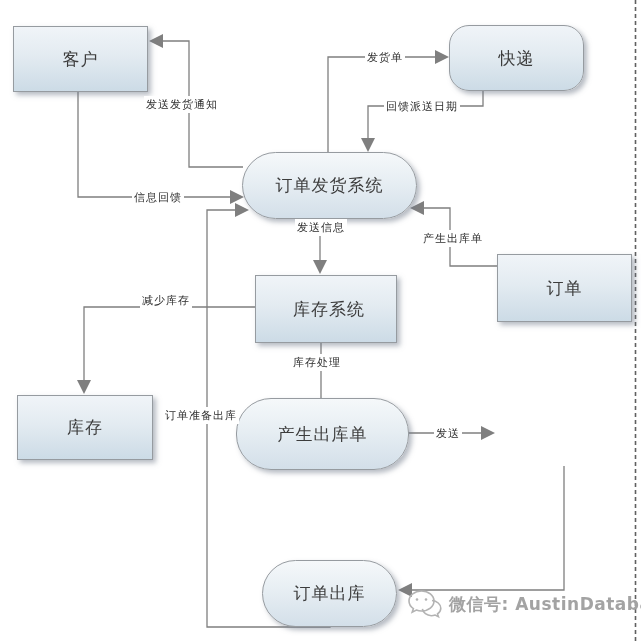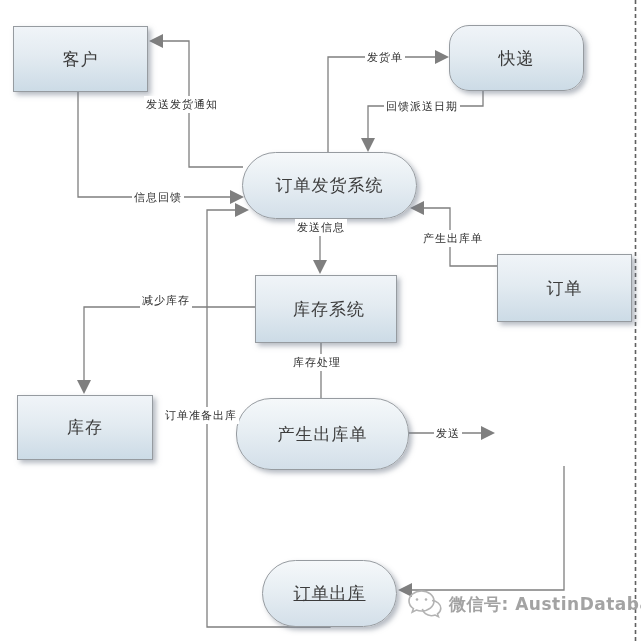--- a/index.html
+++ b/index.html
@@ -118,21 +118,21 @@
 
   <div class="node" style="left:17px;top:395px;width:134px;height:63px;">
     <span>库存</span>
   </div>
 
   <div class="node stadium" style="left:236px;top:398px;width:171px;height:70px;border-radius:35px;">
     <span>产生出库单</span>
   </div>
 
 
-  <div class="node stadium" style="left:262px;top:560px;width:133px;height:65px;text-decoration:underline;">
+  <div class="node stadium" style="left:262px;top:560px;width:133px;height:65px;">
     <span>订单出库</span>
   </div>
 
   <span class="elabel" style="left:144px;top:96px;">发送发货通知</span>
   <span class="elabel" style="left:132px;top:189px;">信息回馈</span>
   <span class="elabel" style="left:365px;top:49px;">发货单</span>
   <span class="elabel" style="left:384px;top:98px;">回馈派送日期</span>
   <span class="elabel" style="left:421px;top:230px;">产生出库单</span>
   <span class="elabel" style="left:295px;top:219px;">发送信息</span>
   <span class="elabel" style="left:140px;top:292px;">减少库存</span>

